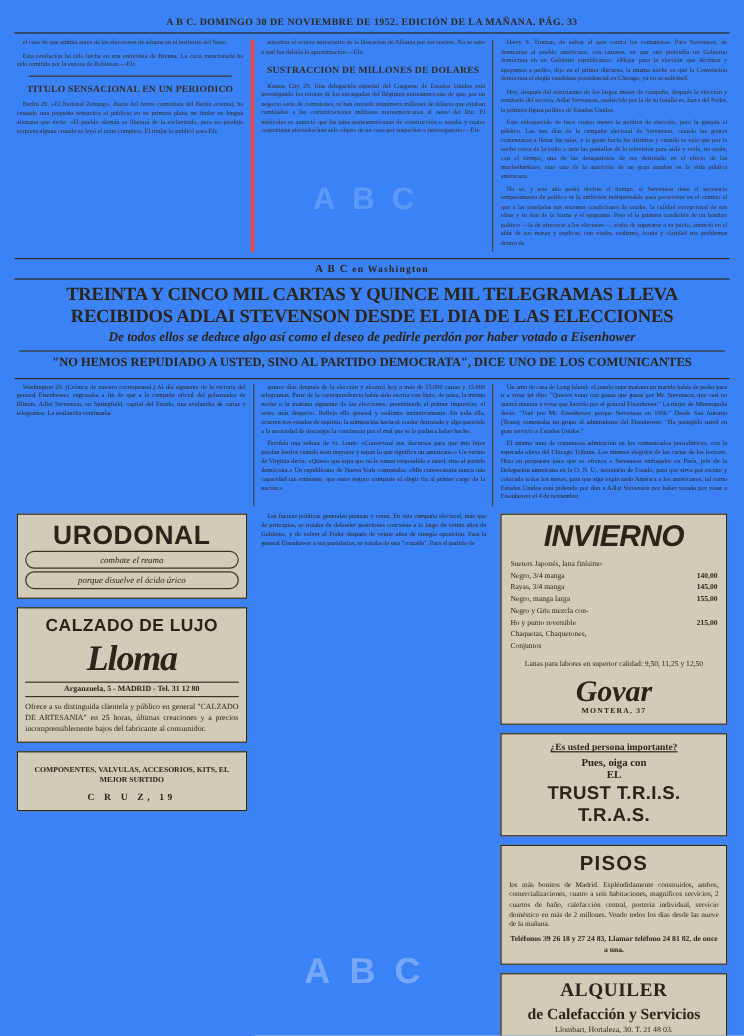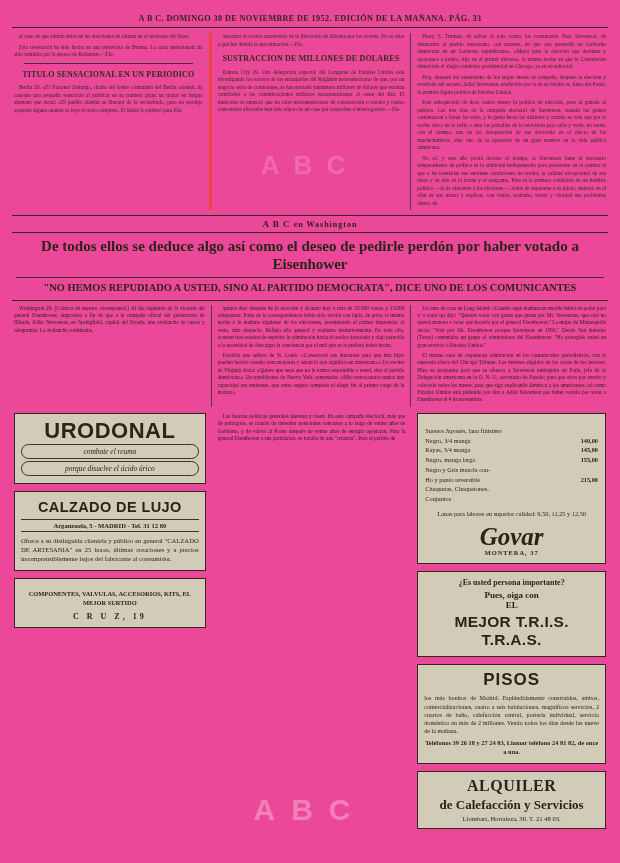--- a/index.html
+++ b/index.html
@@ -9,21 +9,21 @@
     height: 863px;
     background: #cfc8b4;
     font-family: "Liberation Serif", serif;
     color: #2b2419;
     overflow: hidden;
     position: relative;
   }
   .page {
     position: absolute;
     inset: 0;
-    background: #ec4899;
+    background: #3b82f6;
     padding: 14px 12px 10px 12px;
   }
   
   .masthead {
     text-align: center;
     font-size: 8.2px;
     letter-spacing: .4px;
     font-weight: bold;
     color: #2e281d;
     padding-bottom: 4px;
@@ -76,24 +76,25 @@
     text-align:center;
   }
   .hl1 {
     font-size: 15.5px;
     font-weight: bold;
     line-height: 1.12;
     letter-spacing: -.2px;
     margin-bottom: 3px;
   }
   .hl2 {
-    font-size: 15px;
+    font-size: 11px;
     font-weight: bold;
     line-height: 1.2;
     margin-bottom: 4px;
+    font-style: italic;
   }
   .hl3 {
     font-size: 10.4px;
     font-weight: bold;
     line-height: 1.18;
     border-top: 1px solid #3a3327;
     padding-top: 4px;
   }
   
   .lower { display:flex; margin-top:4px; }
@@ -165,21 +166,21 @@
   .inv-list .row .l { padding-right:4px; }
   .inv-list .row .r { font-weight:bold; white-space:nowrap; }
   .inv-sub { font-size:6.3px; text-align:center; margin-top:5px; line-height:1.5;}
   .govar {
     font-family:"Liberation Serif",serif; font-style:italic; font-weight:bold;
     font-size:25px; text-align:center; line-height:1; margin-top:6px;
   }
   .govar-sub { text-align:center; font-size:6.4px; font-weight:bold; letter-spacing:1px;}
   
   .trust { padding:6px 6px 7px 6px; text-align:center;}
-  .trust .q { font-size:8px; font-weight:bold; }
+  .trust .q { font-size:8px; font-weight:bold;text-decoration:underline; }
   .trust .p2 { font-size:9px; font-weight:bold; margin-top:3px;}
   .trust .el { font-size:9px; font-weight:bold; }
   .trust .name {
     font-size:15.5px; font-weight:bold; letter-spacing:.3px; margin-top:3px;
     font-family:"Liberation Sans",sans-serif;
   }
   
   .pisos { padding:5px 6px 6px 6px; }
   .pisos .t { font-size:17px; font-weight:bold; text-align:center; letter-spacing:1px; font-family:"Liberation Sans",sans-serif;}
   .pisos .body { font-size:6.1px; line-height:1.35; text-align:justify; margin-top:4px;}
@@ -235,20 +236,21 @@
       <p>No sé, y este año podrá decirse el tiempo, si Stevenson tiene el necesario temperamento de político ni la ambición indispensable para perseverar en el camino al que a las toneladas sus enormes condiciones de orador, la calidad excepcional de sus ideas y su don de la forma y el epigrama. Pero el la primera condición de un hombre político —la de ofrecerse a los electores—, acaba de superarse a su juicio, anunció en el afán de sus masas y explicar, con visión, realismo, ironía y claridad sus problemas dentro de</p>
     </div>
   </div>
 
   <div class="band-abc">
     <span class="big">A B C</span>
     <span>en Washington</span>
   </div>
 
   <div class="headblock">
+    <div class="hl1">TREINTA Y CINCO MIL CARTAS Y QUINCE MIL TELEGRAMAS LLEVA RECIBIDOS ADLAI STEVENSON DESDE EL DIA DE LAS ELECCIONES</div>
     <div class="hl2">De todos ellos se deduce algo así como el deseo de pedirle perdón por haber votado a Eisenhower</div>
     <div class="hl3">"NO HEMOS REPUDIADO A USTED, SINO AL PARTIDO DEMOCRATA", DICE UNO DE LOS COMUNICANTES</div>
   </div>
 
   <div class="lower">
     <div class="lcol l1">
       <p>Washington 29. (Crónica de nuestro corresponsal.) Al día siguiente de la victoria del general Eisenhower, engrosaba a fin de que a la campaña oficial del gobernador de Illinois, Adlai Stevenson, en Springfield, capital del Estado, una avalancha de cartas y telegramas. La avalancha continuaba</p>
     </div>
     <div class="lcol l2">
       <p>quince días después de la elección y alcanzó hoy a más de 35.000 cartas y 15.000 telegramas. Parte de la correspondencia había sido escrita con lápiz, de prisa, la misma noche o la mañana siguiente de las elecciones, presintiendo el primer impresión; el resto, más despacio. Refleja ello general y realismo instintivamente. En toda ella, ocurren tres estados de espíritu: la admiración hacia el orador derrotado y algo parecido a la necesidad de descargar la conciencia por el mal que se le pudiera haber hecho.</p>
@@ -265,39 +267,41 @@
     <div class="adcol a1">
 
       <div class="adbox urodonal">
         <div class="brand">URODONAL</div>
         <div class="uro-line">combate el reuma</div>
         <div class="uro-line">porque disuelve el ácido úrico</div>
       </div>
 
       <div class="adbox calz">
         <div class="t1">CALZADO DE LUJO</div>
+        <div class="script">Lloma</div>
         <div class="addr">Arganzuela, 5 - MADRID - Tel. 31 12 80</div>
         <div class="body">Ofrece a su distinguida clientela y público en general "CALZADO DE ARTESANIA" en 25 horas, últimas creaciones y a precios incomprensiblemente bajos del fabricante al consumidor.</div>
       </div>
 
       <div class="adbox radioad">
         <div class="sub">COMPONENTES, VALVULAS, ACCESORIOS, KITS, EL MEJOR SURTIDO</div>
         <div class="crz">C R U Z, 19</div>
       </div>
     </div>
 
     <div class="adcol a2">
       <div class="lcol" style="width:100%;padding:0">
         <p>Las fuerzas políticas generales piensan y creen. En esta campaña electoral, más que de principios, se trataba de defender posiciones concretas a lo largo de veinte años de Gobierno, y de volver al Poder después de veinte años de energía oposición. Para la general Eisenhower a sus partidarios, se trataba de una "cruzada". Para el partido de</p>
       </div>
     </div>
 
     <div class="adcol a3">
 
       <div class="adbox invierno">
+        <div class="t">INVIERNO</div>
         <div class="inv-list">
           <div class="row">
             <span class="l">Sueters Japonés, lana finísimo</span>
             <span class="r"></span>
           </div>
           <div class="row">
             <span class="l">Negro, 3/4 manga</span>
             <span class="r">140,00</span>
           </div>
           <div class="row">
@@ -327,21 +331,21 @@
         </div>
         <div class="inv-sub">Lanas para labores en superior calidad: 9,50, 11,25 y 12,50</div>
         <div class="govar">Govar</div>
         <div class="govar-sub">MONTERA, 37</div>
       </div>
 
       <div class="adbox trust">
         <div class="q">¿Es usted persona importante?</div>
         <div class="p2">Pues, oiga con</div>
         <div class="el">EL</div>
-        <div class="name">MEJOR T.R.I.S. T.R.A.S.</div>
+        <div class="name">TRUST T.R.I.S. T.R.A.S.</div>
       </div>
 
       <div class="adbox pisos">
         <div class="t">PISOS</div>
         <div class="body">los más bonitos de Madrid. Espléndidamente construidos, ambos, comercializaciones, cuatro a seis habitaciones, magníficos servicios, 2 cuartos de baño, calefacción central, portería individual, servicio doméstico en más de 2 millones. Vendo todos los días desde las nueve de la mañana.</div>
         <div class="foot">Teléfonos 39 26 18 y 27 24 83, Llamar teléfono 24 81 82, de once a una.</div>
       </div>
 
       <div class="adbox alq">
         <div class="t">ALQUILER</div>

